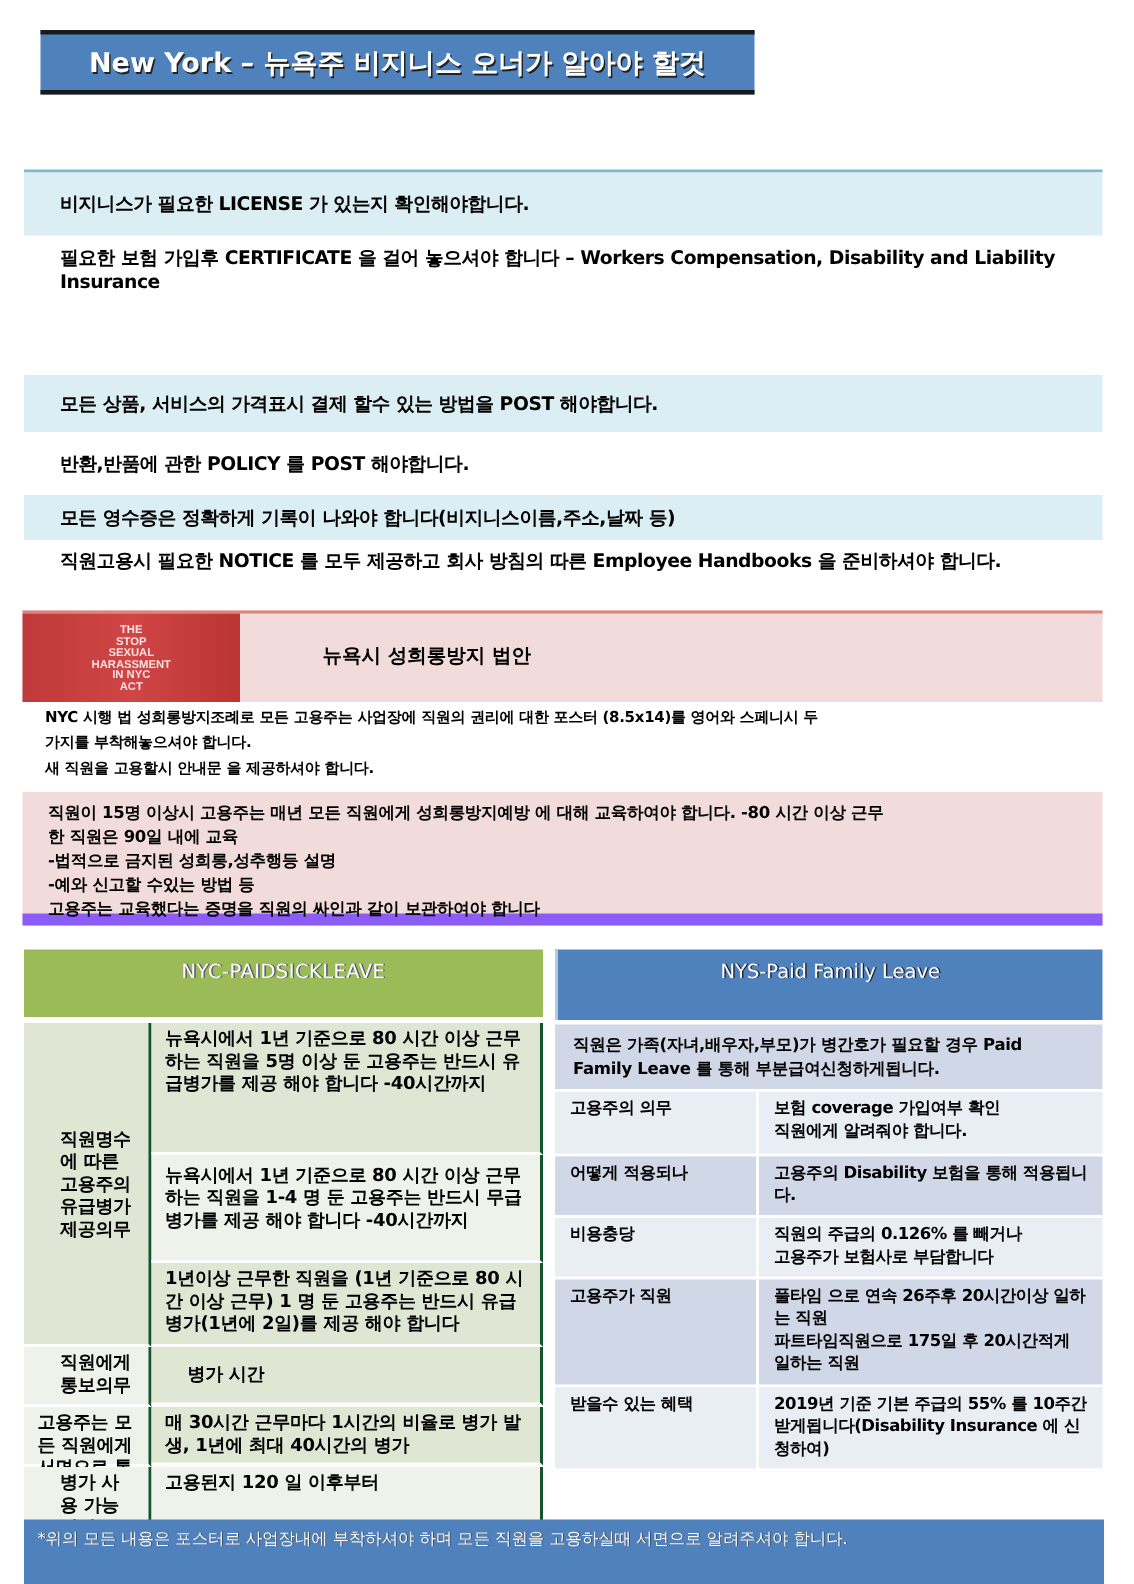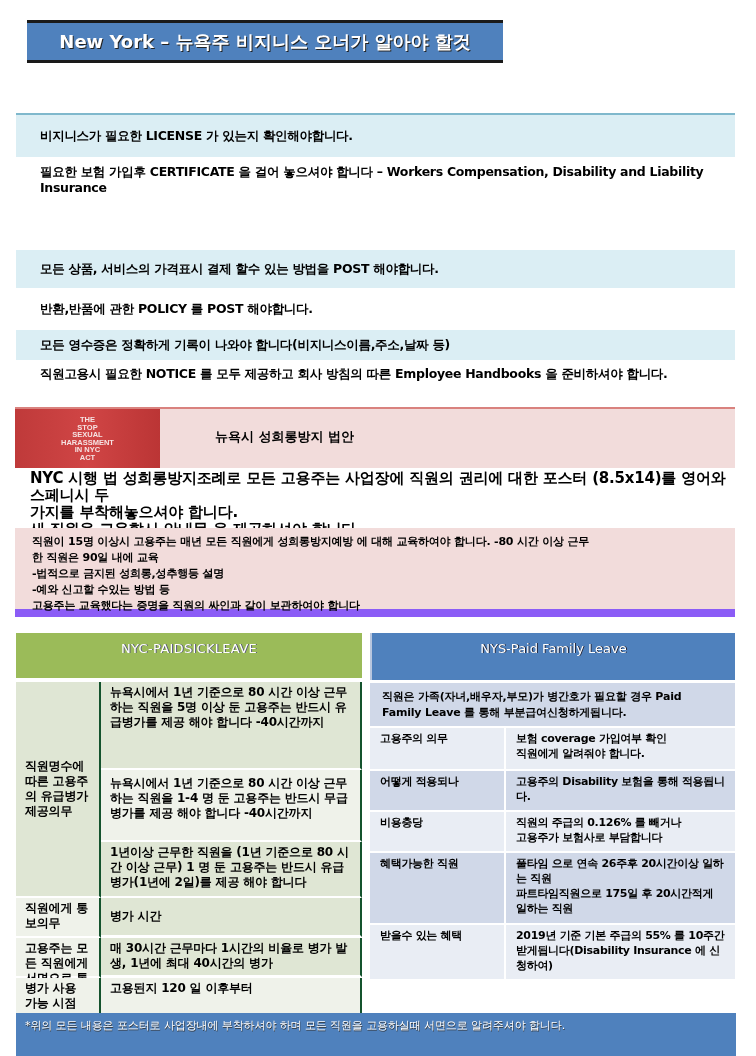--- a/index.html
+++ b/index.html
@@ -27,34 +27,34 @@
   
   .harass-head { position: absolute; left: 15px; top: 407px; width: 720px; height: 61px;
     background: #f2dcdb; border-top: 2px solid #d9827e; }
   .harass-logo { position: absolute; left: 0; top: 0; width: 145px; height: 59px;
     background: linear-gradient(90deg, #bf3a3a 0%, #d04545 50%, #bb3535 100%);
     display: flex; flex-direction: column; align-items: center; justify-content: center;
     color: #f6e3e3; font-family: "Liberation Sans", sans-serif; font-weight: bold;
     font-size: 7.5px; line-height: 7.5px; text-align: center; }
   .harass-title { position: absolute; left: 200px; top: 19px; font-size: 13px; font-weight: bold; }
   .harass-body { position: absolute; left: 30px; top: 470px; width: 700px;
-    font-size: 15px; font-weight: bold; line-height: 17px; letter-spacing: -0.2px; }
+    font-size: 10px; font-weight: bold; line-height: 17px; letter-spacing: -0.2px; }
   .harass-box { position: absolute; left: 15px; top: 528px; width: 720px; height: 89px;
     background: #f2dcdb; border-bottom: 8px solid #8b5cf6;
     padding: 6px 0 0 17px; font-size: 11px; font-weight: bold; line-height: 16px; letter-spacing: -0.2px; }
 
   
   .sick { position: absolute; left: 16px; top: 633px; width: 346px; }
   .sick-head { height: 45px; background: #9bbb59; color: #fff; text-align: center;
     font-size: 13px; padding-top: 8px; text-shadow: 1px 0 0 #557; letter-spacing: 0.3px; }
   .sick-gap { height: 4px; background: #fff; }
   .sick-body { display: grid; grid-template-columns: 85px 261px; }
   .sick-cell { border-right: 2px solid #14532d; border-bottom: 2px solid #fff;
     font-size: 12px; font-weight: bold; line-height: 15px; padding: 3px 8px 0 9px; letter-spacing: -0.2px; }
-  .sick-cell.label { padding-left: 9px; }
+  .sick-cell.label { padding-left: 24px; }
   .bg-d { background: #dfe6d4; }
   .bg-l { background: #eff2ea; }
 
   
   .fam { position: absolute; left: 370px; top: 633px; width: 365px; }
   .fam-head { height: 47px; background: #4f81bd; color: #fff; text-align: center;
     font-size: 13px; padding-top: 8px; text-shadow: 1px 0 0 #223; border-left: 2px solid #b8c6de; }
   .fam-gap { height: 3px; background: #fff; }
   .fam-intro { height: 43px; background: #d0d8e8; padding: 6px 12px; font-size: 11px;
     font-weight: bold; line-height: 16px; letter-spacing: -0.2px; }
@@ -138,21 +138,21 @@
     <div class="fam-cell bf-l" style="height:43px; white-space:pre-line;">보험 coverage 가입여부 확인
 직원에게 알려줘야 합니다.</div>
 
     <div class="fam-cell label bf-d" style="height:41px;">어떻게 적용되나</div>
     <div class="fam-cell bf-d" style="height:41px;">고용주의 Disability 보험을 통해 적용됩니다.</div>
 
     <div class="fam-cell label bf-l" style="height:41px;">비용충당</div>
     <div class="fam-cell bf-l" style="height:41px; white-space:pre-line;">직원의 주급의 0.126% 를 빼거나
 고용주가 보험사로 부담합니다</div>
 
-    <div class="fam-cell label bf-d" style="height:72px;">혜택가능한 직원</div>
+    <div class="fam-cell label bf-d" style="height:72px;">고용주가 직원</div>
     <div class="fam-cell bf-d" style="height:72px; white-space:pre-line;">풀타임 으로 연속 26주후 20시간이상 일하는 직원
 파트타임직원으로 175일 후 20시간적게 일하는 직원</div>
 
     <div class="fam-cell label bf-l" style="height:56px;">받을수 있는 혜택</div>
     <div class="fam-cell bf-l" style="height:56px;">2019년 기준 기본 주급의 55% 를 10주간 받게됩니다(Disability Insurance 에 신청하여)</div>
   </div>
 </div>
 
 <div class="footer">*위의 모든 내용은 포스터로 사업장내에  부착하셔야 하며 모든 직원을 고용하실때  서면으로 알려주셔야 합니다.</div>
 

